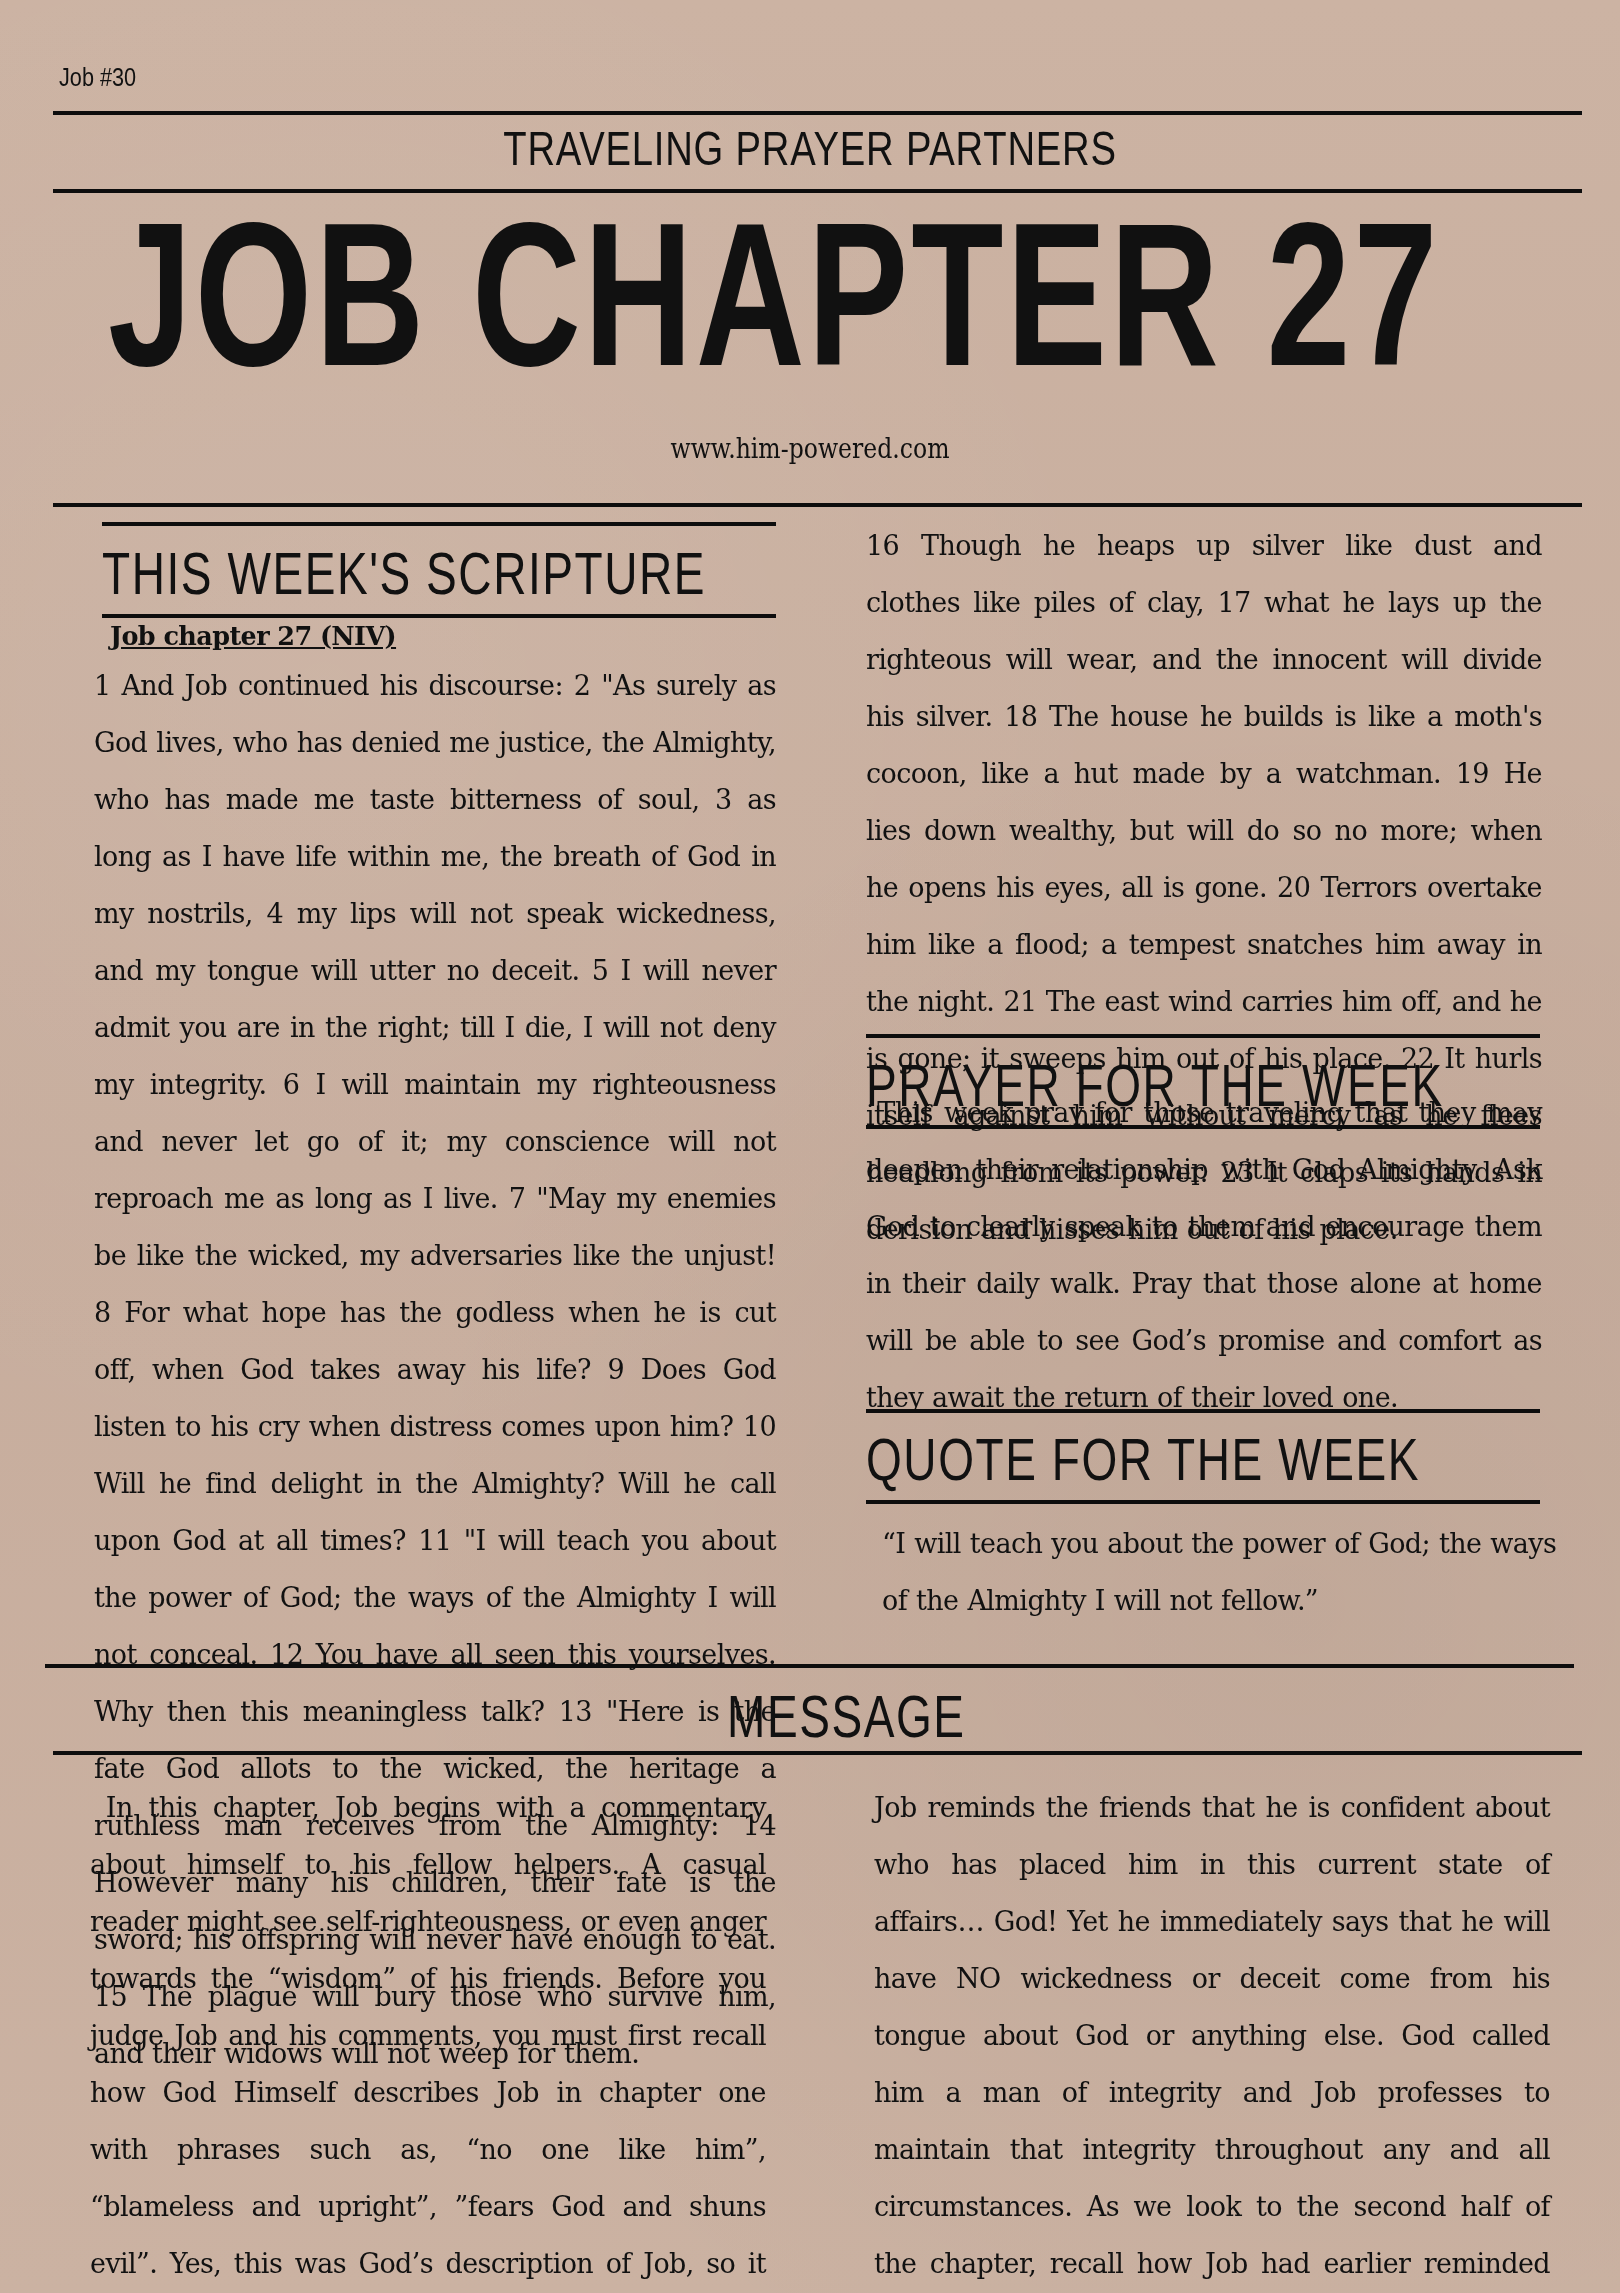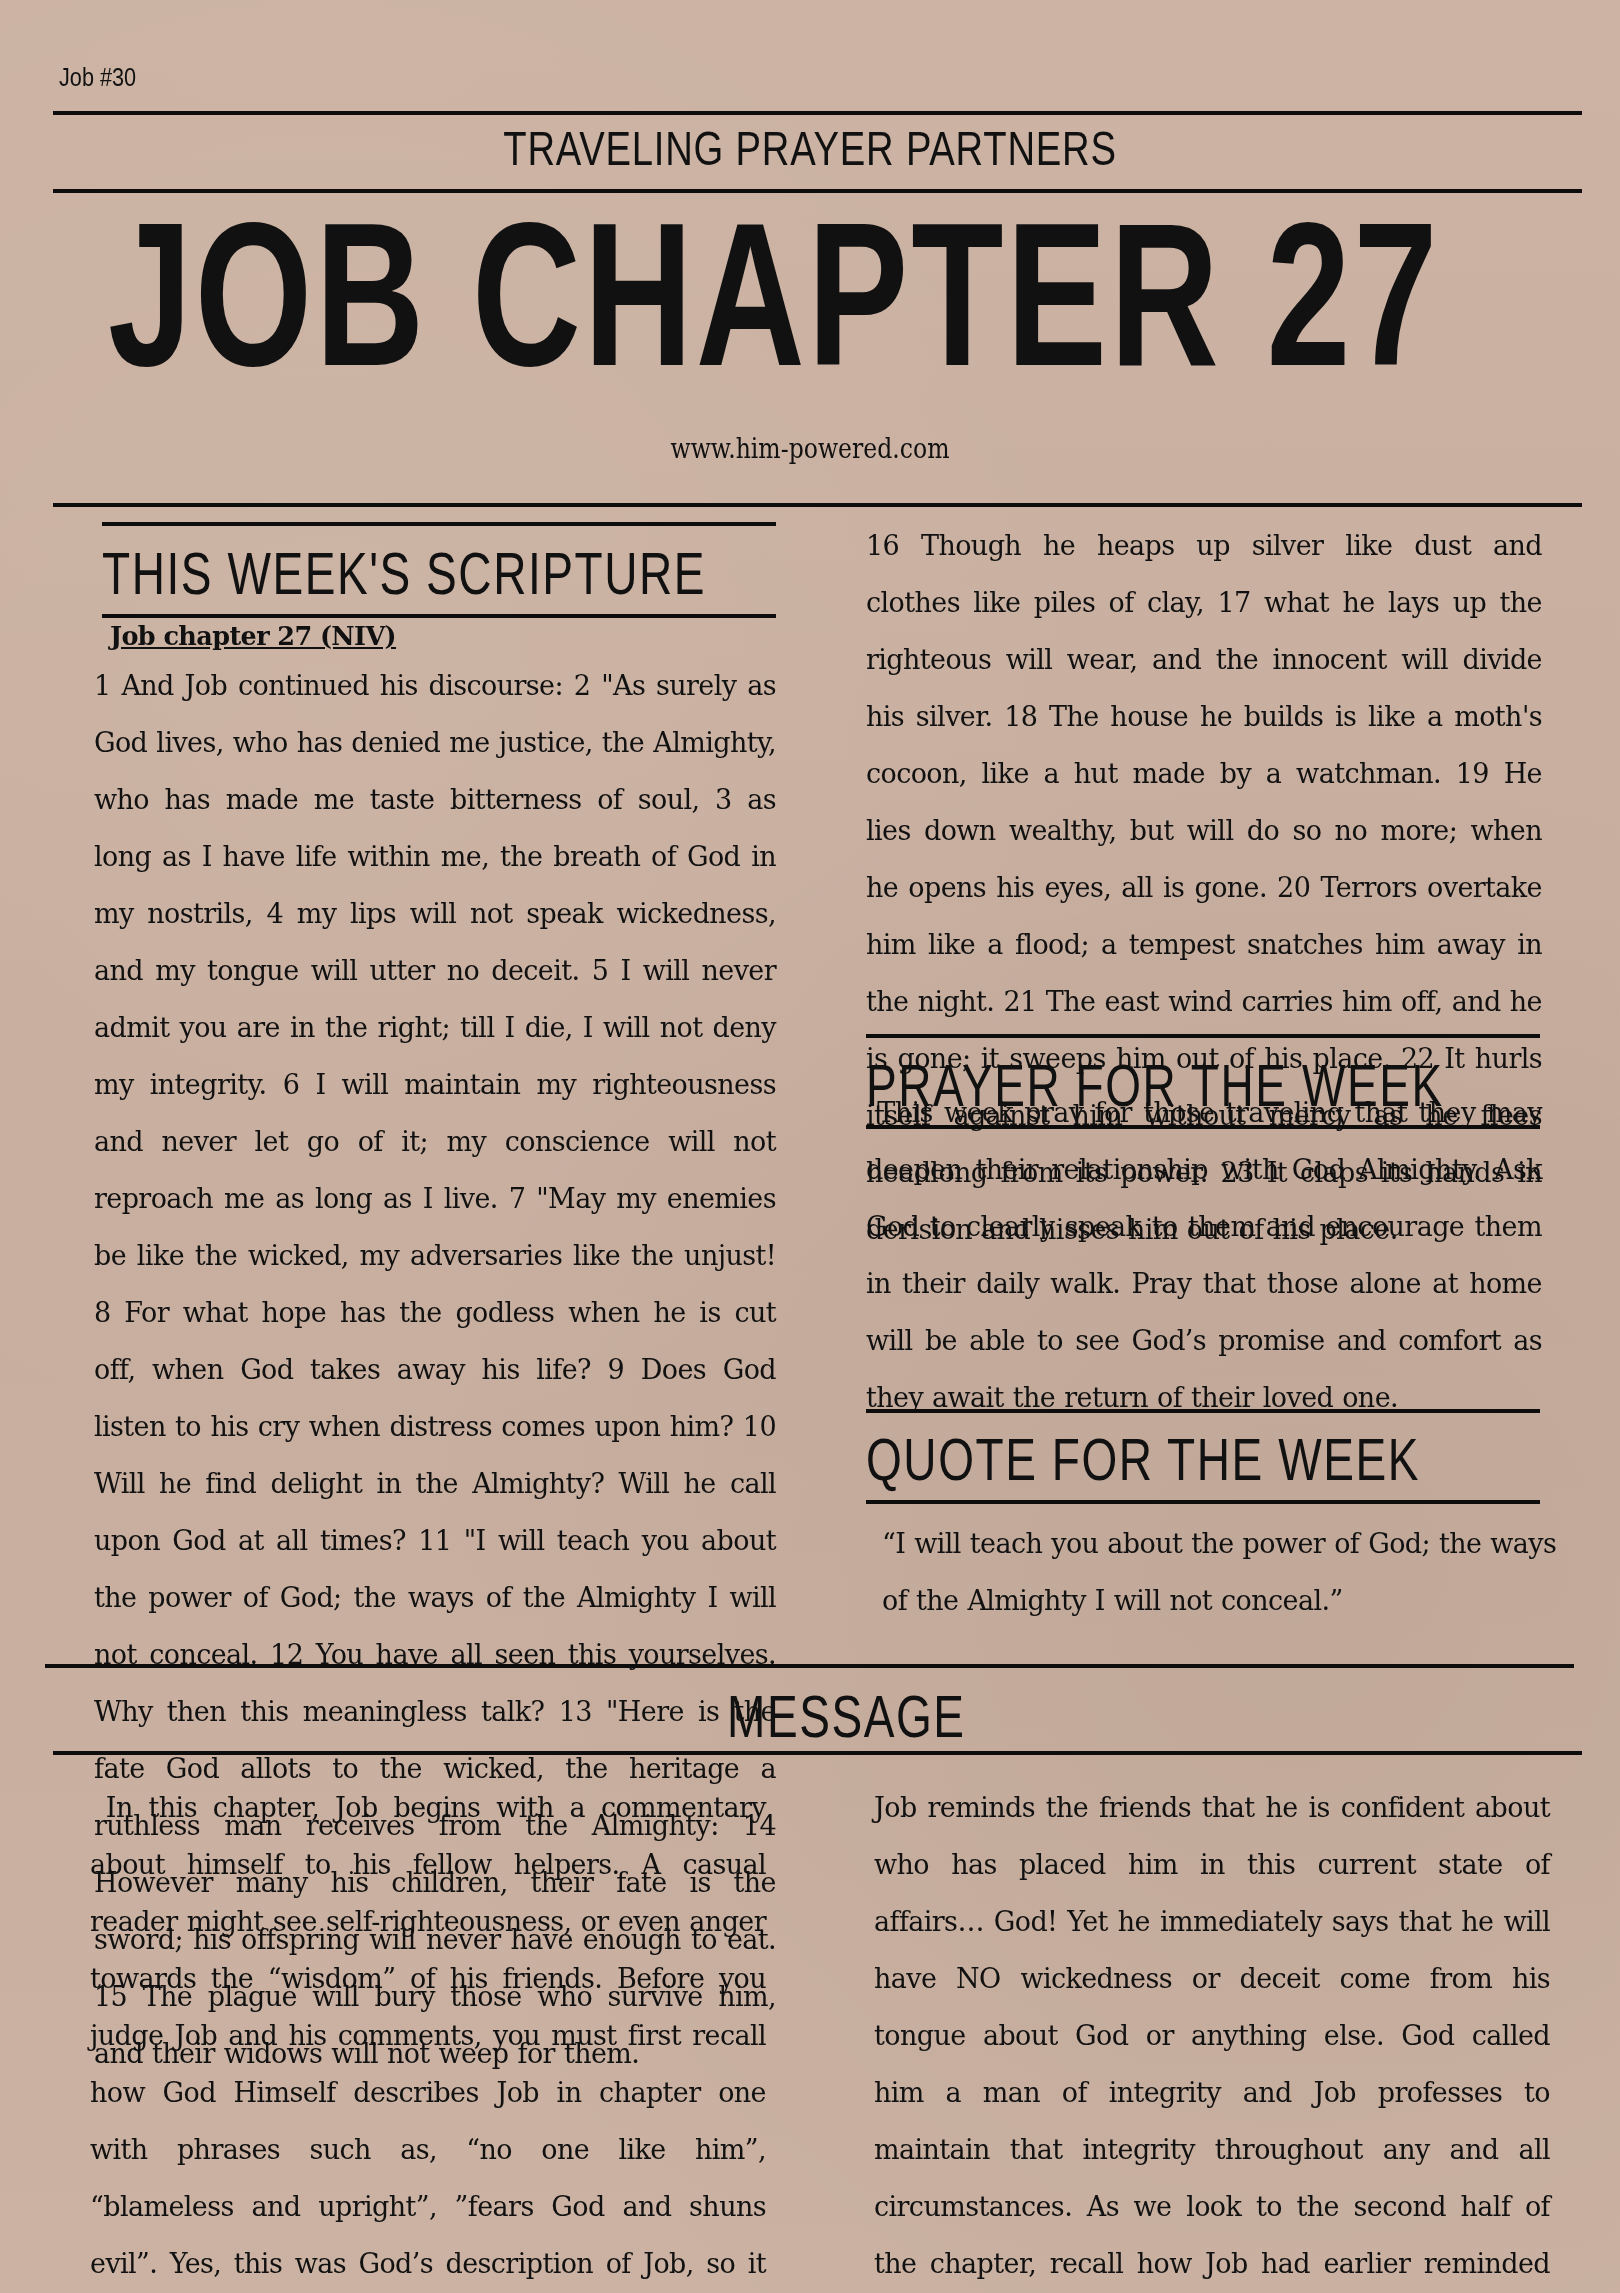--- a/index.html
+++ b/index.html
@@ -101,21 +101,21 @@
   <div class="rule" style="left:866px; top:1034px; width:674px;"></div>
   <div class="section-title" style="left:866px; top:1057px;">PRAYER FOR THE WEEK</div>
   <div class="rule" style="left:866px; top:1125px; width:674px;"></div>
   <div class="body-text" style="left:866px; top:1084px; width:676px; white-space: pre-wrap;"> This week pray for those traveling that they may deepen their relationship with God Almighty. Ask God to clearly speak to them and encourage them in their daily walk. Pray that those alone at home will be able to see God’s promise and comfort as they await the return of their loved one.</div>
 </section>
 
 <section>
   <div class="rule" style="left:866px; top:1409px; width:674px;"></div>
   <div class="section-title" style="left:866px; top:1431px;">QUOTE FOR THE WEEK</div>
   <div class="rule" style="left:866px; top:1500px; width:674px;"></div>
-  <div class="body-text" style="left:882px; top:1515px; width:676px; text-align:left;">“I will teach you about the power of God; the ways of the Almighty I will not conceal.”</div>
+  <div class="body-text" style="left:882px; top:1515px; width:676px; text-align:left;">“I will teach you about the power of God; the ways of the Almighty I will not fellow.”</div>
 </section>
 
 <section>
   <div class="rule" style="left:45px; top:1664px; width:1529px;"></div>
   <div class="section-title" style="left:727px; top:1688px;">MESSAGE</div>
   <div class="rule" style="left:53px; top:1751px; width:1529px;"></div>
   <div class="body-text" style="left:90px; top:1779px; width:676px; white-space: pre-wrap;"> In this chapter, Job begins with a commentary about himself to his fellow helpers. A casual reader might see self-righteousness, or even anger towards the “wisdom” of his friends. Before you judge Job and his comments, you must first recall how God Himself describes Job in chapter one with phrases such as, “no one like him”, “blameless and upright”, ”fears God and shuns evil”. Yes, this was God’s description of Job, so it would appear that Job would be able to describe himself in an accurate manner. Prior to his dissertation in the second half of the chapter,</div>
   <div class="body-text" style="left:874px; top:1779px; width:676px;">Job reminds the friends that he is confident about who has placed him in this current state of affairs… God! Yet he immediately says that he will have NO wickedness or deceit come from his tongue about God or anything else. God called him a man of integrity and Job professes to maintain that integrity throughout any and all circumstances. As we look to the second half of the chapter, recall how Job had earlier reminded his friends of the wicked and their ability to survive and thrive in this life.</div>
 </section>
 

